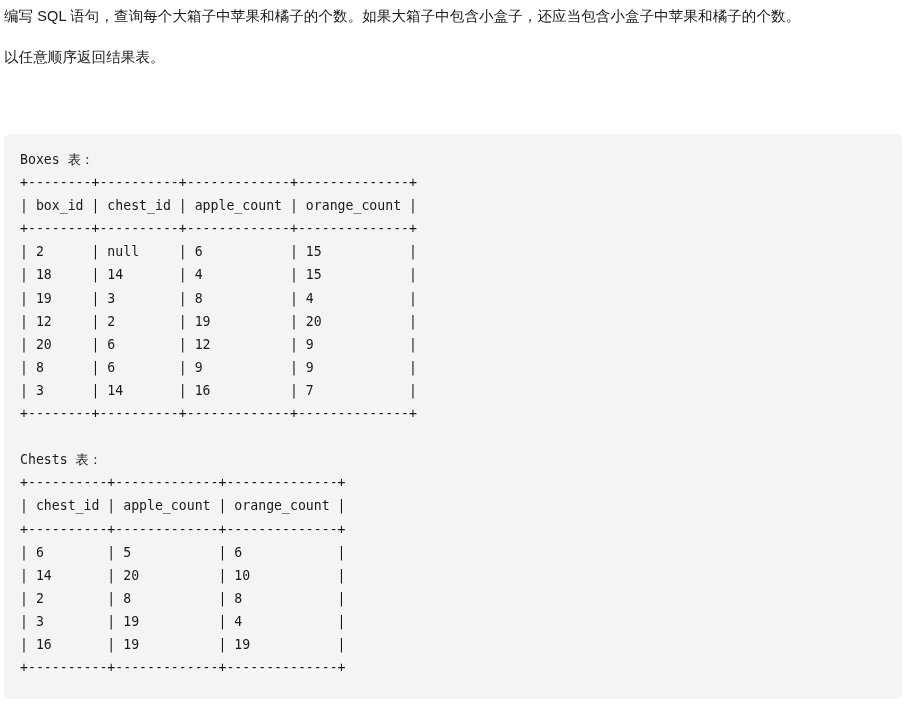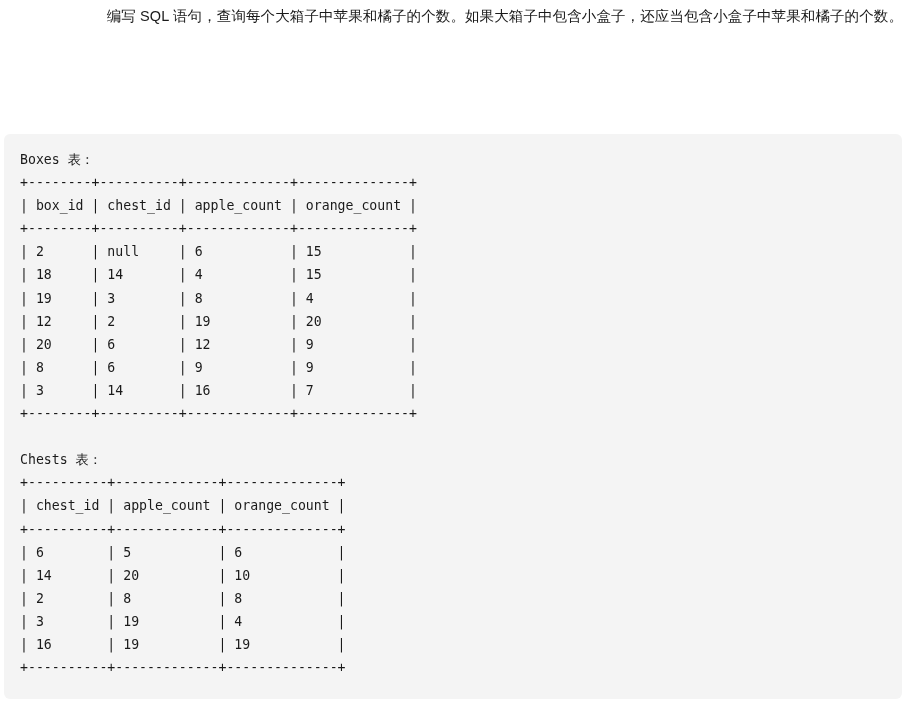--- a/index.html
+++ b/index.html
@@ -28,21 +28,20 @@
     padding: 0 4px;
   }
 
   .para {
     font-size: 14.5px;
     line-height: 20px;
     color: #1a1a1a;
     margin: 0;
     letter-spacing: 0.1px;
     white-space: nowrap;
-    text-align: right;
   }
 
   .para-1 { padding-top: 6px; }
   .para-2 { padding-top: 21px; }
   .para-3 { padding-top: 20px; }
 
   .codeblock {
     position: absolute;
     left: 4px;
     top: 134px;
@@ -66,20 +65,21 @@
     tab-size: 4;
   }
 </style>
 </head>
 <body>
 
 <div class="page">
 
   <div class="prose">
     <p class="para para-1">编写 SQL 语句，查询每个大箱子中苹果和橘子的个数。如果大箱子中包含小盒子，还应当包含小盒子中苹果和橘子的个数。</p>
+    <p class="para para-2">以任意顺序返回结果表。</p>
   </div>
 
   <div class="codeblock">
     <pre class="code" id="code-output">Boxes 表：
 +--------+----------+-------------+--------------+
 | box_id | chest_id | apple_count | orange_count |
 +--------+----------+-------------+--------------+
 | 2      | null     | 6           | 15           |
 | 18     | 14       | 4           | 15           |
 | 19     | 3        | 8           | 4            |

